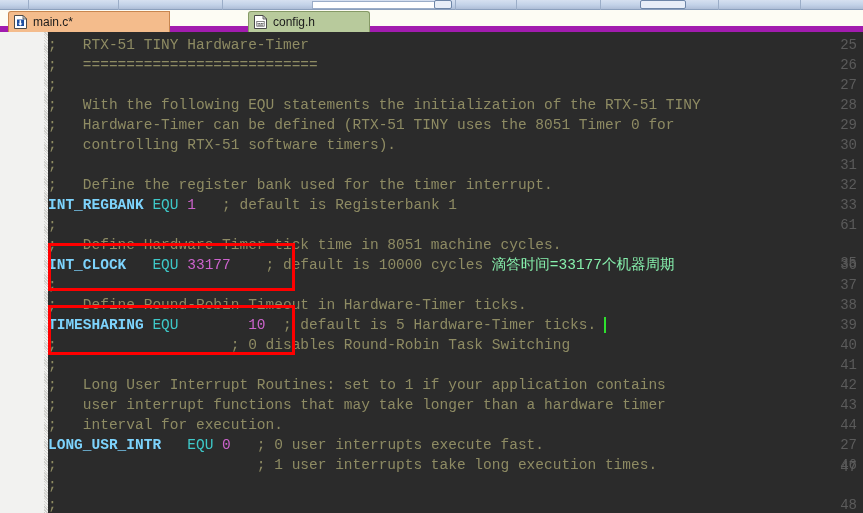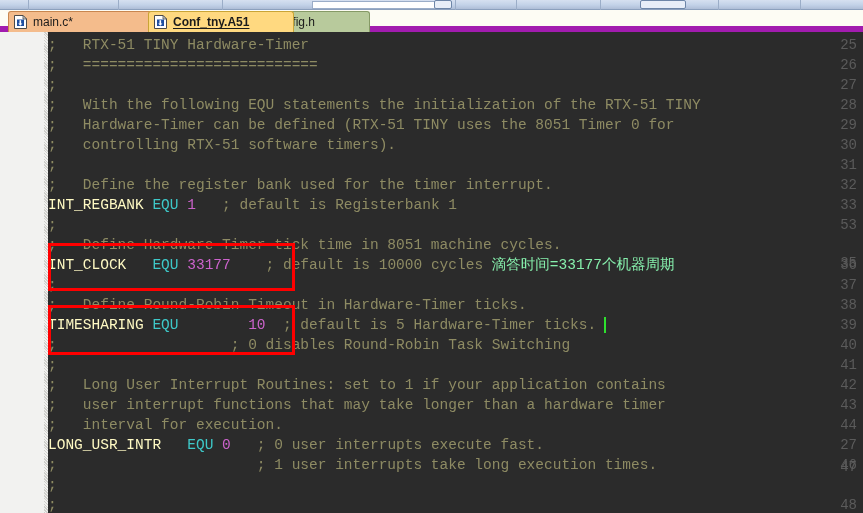--- a/index.html
+++ b/index.html
@@ -146,21 +146,21 @@
     color: #a9a577;
   }
   .code-line {
     position: absolute;
     left: 0;
     height: 20px;
     line-height: 20px;
     white-space: pre;
   }
   .tok-comment { color: #8e8b63; }
-  .tok-sym     { color: #fef9c3; }
+  .tok-sym     { color: #7dd3fc; font-weight: bold; }
   .tok-kw      { color: #3ec8c8; }
   .tok-num     { color: #cc63cc; }
   .tok-cn      { color: #86efac; }
 
   
   .caret {
     position: absolute;
     width: 2px;
     height: 16px;
     background: #2ee02e;
@@ -210,32 +210,20 @@
           <polygon points="0.5,0.5 9,0.5 12.5,4 12.5,13.5 0.5,13.5" fill="#ffffff" stroke="#4a4a4a" stroke-width="1"></polygon>
           <polygon points="9,0.5 12.5,4 9,4" fill="#d8d8d8" stroke="#4a4a4a" stroke-width="0.8"></polygon>
           <rect x="3" y="4.5" width="7" height="6.5" fill="#1f4fa0"></rect>
           <rect x="5.5" y="5.2" width="1.6" height="4" fill="#ffffff"></rect>
           <polygon points="4.2,8.6 8.4,8.6 6.3,10.8" fill="#ffffff"></polygon>
         </svg>
       </span>
       <span class="tab-label">main.c*</span>
     </div>
 
-    <div class="tab active" style="left:148px; width:146px; background:#ffd980; border-color:#c9a436; z-index:3;">
-      <span class="tab-icon">
-        <svg width="13" height="14" viewBox="0 0 13 14">
-          <polygon points="0.5,0.5 9,0.5 12.5,4 12.5,13.5 0.5,13.5" fill="#ffffff" stroke="#4a4a4a" stroke-width="1"></polygon>
-          <polygon points="9,0.5 12.5,4 9,4" fill="#d8d8d8" stroke="#4a4a4a" stroke-width="0.8"></polygon>
-          <rect x="3" y="4.5" width="7" height="6.5" fill="#1f4fa0"></rect>
-          <rect x="5.5" y="5.2" width="1.6" height="4" fill="#ffffff"></rect>
-          <polygon points="4.2,8.6 8.4,8.6 6.3,10.8" fill="#ffffff"></polygon>
-        </svg>
-      </span>
-      <span class="tab-label">Conf_tny.A51</span>
-    </div>
 
     <div class="tab" style="left:248px; width:122px; background:#b8ca9c; border-color:#869a66;">
       <span class="tab-icon">
         <svg width="13" height="14" viewBox="0 0 13 14">
           <polygon points="0.5,0.5 9,0.5 12.5,4 12.5,13.5 0.5,13.5" fill="#ffffff" stroke="#4a4a4a" stroke-width="1"></polygon>
           <polygon points="9,0.5 12.5,4 9,4" fill="#d8d8d8" stroke="#4a4a4a" stroke-width="0.8"></polygon>
           <rect x="2.8" y="6.6" width="7.4" height="4.6" fill="#ffffff" stroke="#555" stroke-width="0.7"></rect>
           <rect x="3.6" y="8.0" width="1" height="1" fill="#444"></rect>
           <rect x="5.2" y="8.0" width="1" height="1" fill="#444"></rect>
           <rect x="6.8" y="8.0" width="1" height="1" fill="#444"></rect>
@@ -254,21 +242,21 @@
     <div id="gutter-numbers">
         <div class="gutter-line" style="top: 3px;">25</div>
         <div class="gutter-line" style="top: 23px;">26</div>
         <div class="gutter-line" style="top: 43px;">27</div>
         <div class="gutter-line" style="top: 63px;">28</div>
         <div class="gutter-line" style="top: 83px;">29</div>
         <div class="gutter-line" style="top: 103px;">30</div>
         <div class="gutter-line" style="top: 123px;">31</div>
         <div class="gutter-line" style="top: 143px;">32</div>
         <div class="gutter-line" style="top: 163px;">33</div>
-        <div class="gutter-line" style="top: 183px;">53</div>
+        <div class="gutter-line" style="top: 183px;">61</div>
         <div class="gutter-line" style="top: 185px; margin-top: 36px;">35</div>
         <div class="gutter-line" style="top: 223px;">36</div>
         <div class="gutter-line" style="top: 243px;">37</div>
         <div class="gutter-line" style="top: 263px;">38</div>
         <div class="gutter-line" style="top: 283px;">39</div>
         <div class="gutter-line" style="top: 303px;">40</div>
         <div class="gutter-line" style="top: 323px; text-align: right;">41</div>
         <div class="gutter-line" style="top: 343px;">42</div>
         <div class="gutter-line" style="top: 363px;">43</div>
         <div class="gutter-line" style="top: 383px;">44</div>

